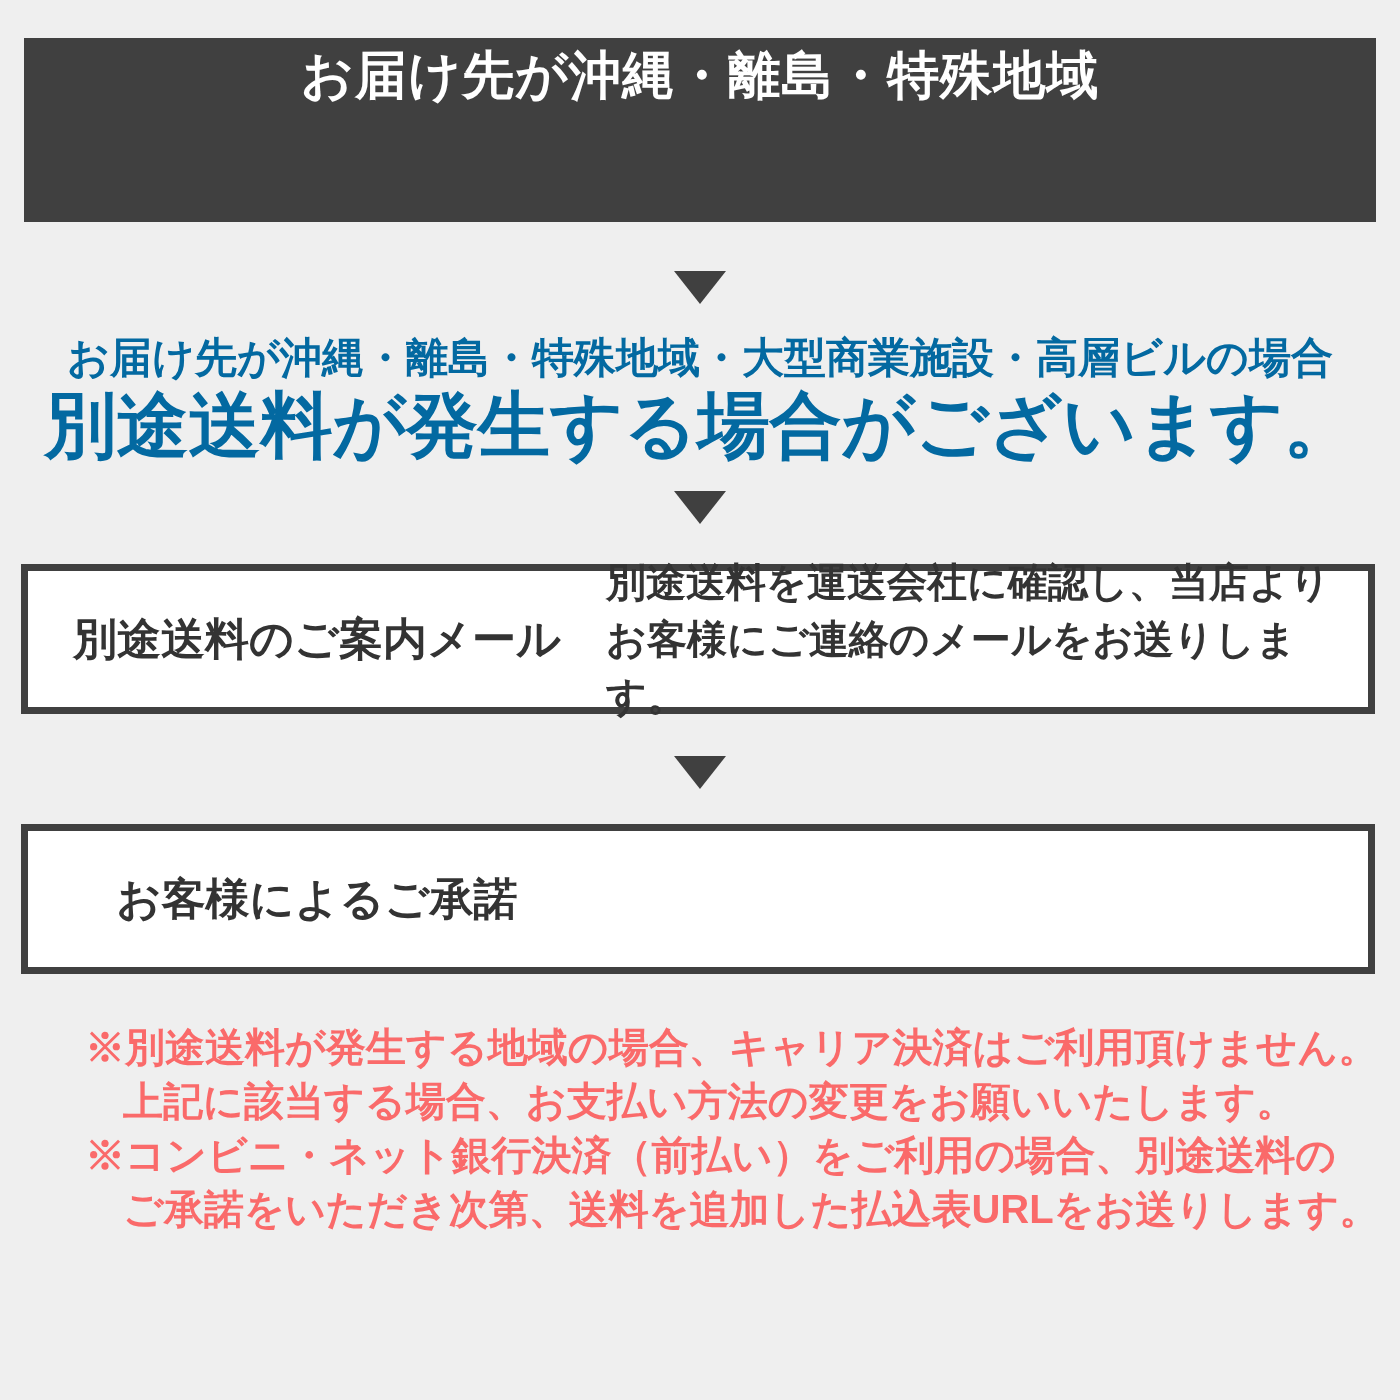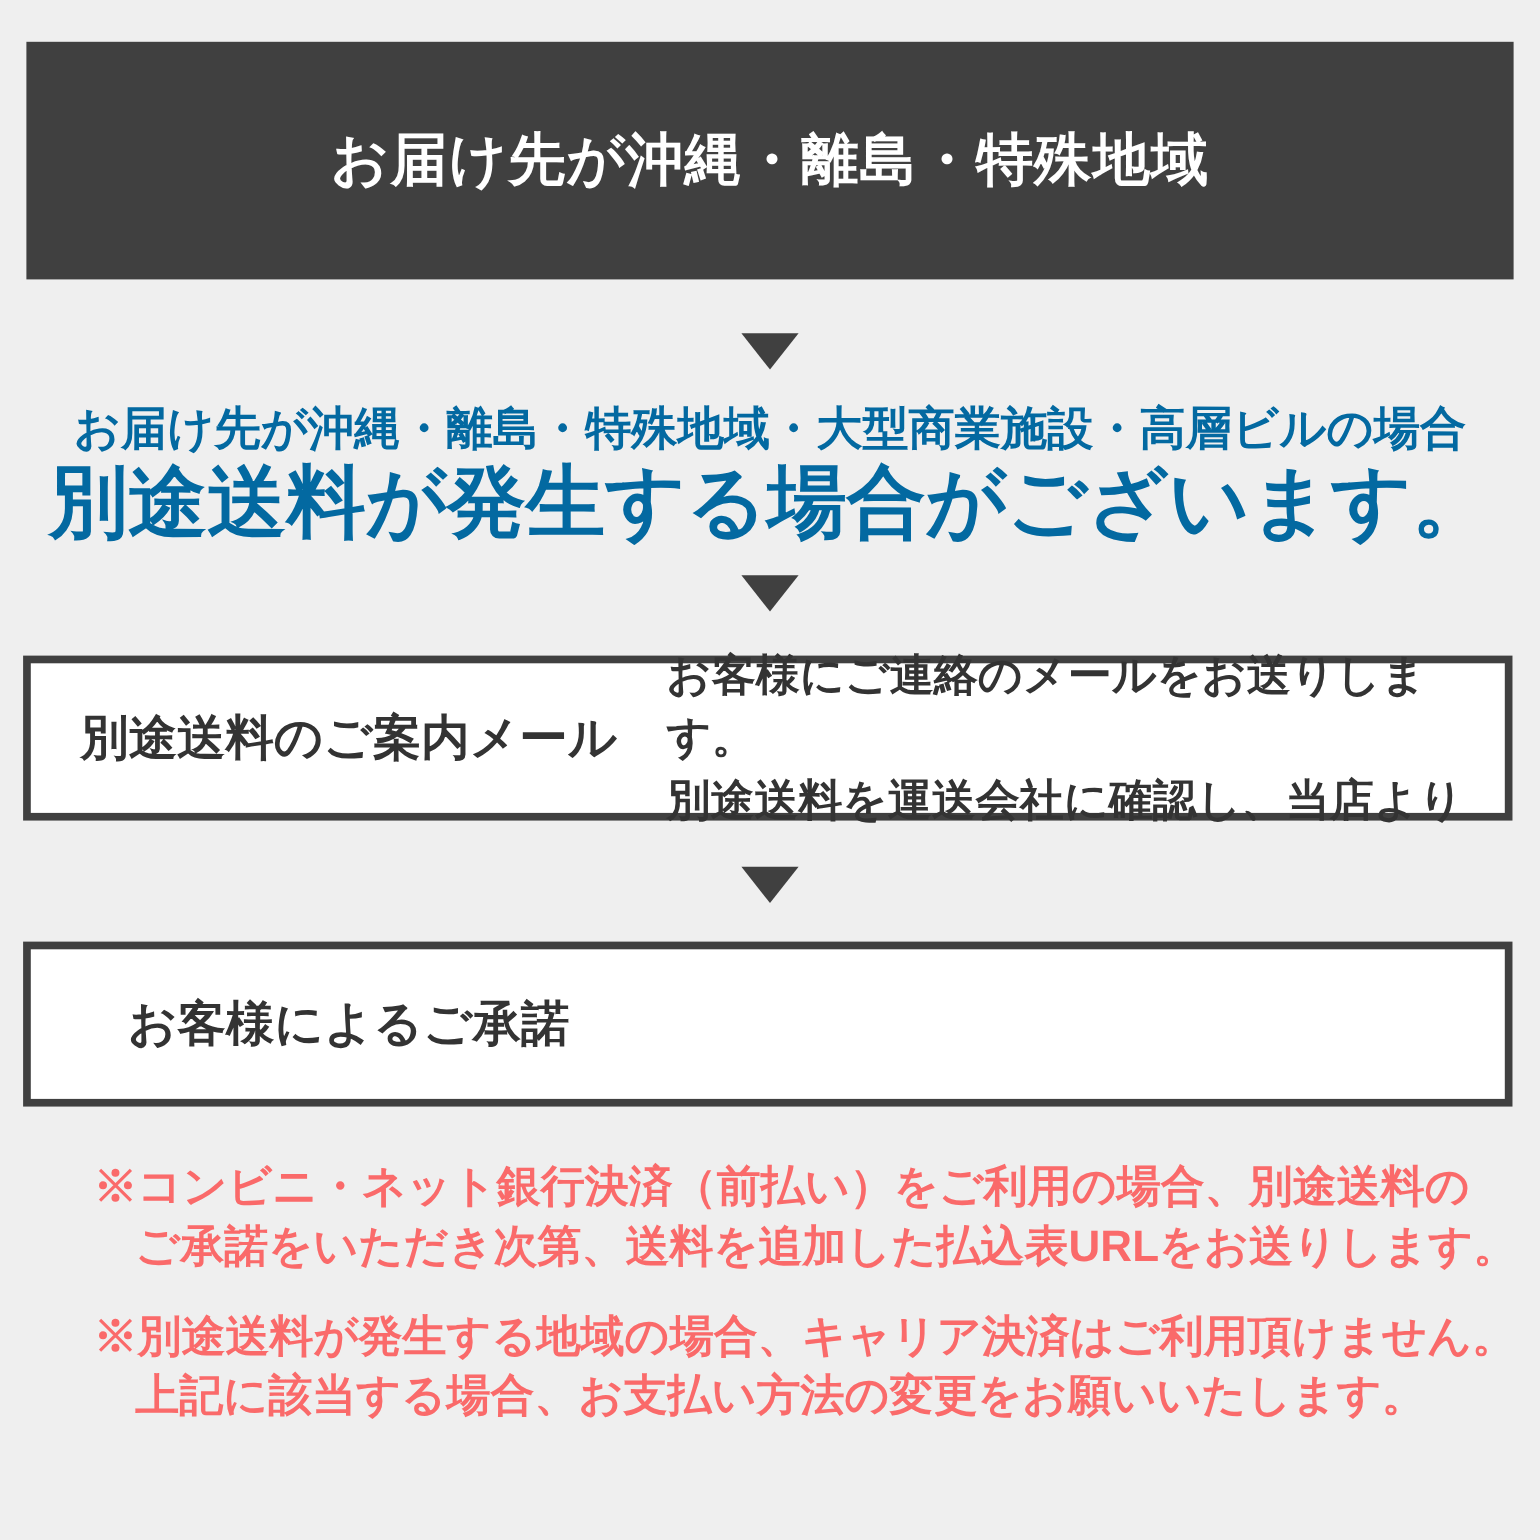--- a/index.html
+++ b/index.html
@@ -9,27 +9,27 @@
     height: 1400px;
     background: #efefef;
     box-sizing: border-box;
     padding-top: 38px;
     overflow: hidden;
     font-family: "Liberation Sans", sans-serif;
     font-weight: bold;
   }
   .header-banner {
     width: 1352px;
-    height: 216px;
+    height: 184px;
     margin: 0 auto;
     background: #404040;
     color: #ffffff;
     display: flex;
     flex-direction: column;
-    justify-content: center;
+    justify-content: space-between;
     text-align: center;
     font-size: 52px;
     line-height: 74px;
     letter-spacing: 1px;
   }
   .arrow {
     width: 0;
     height: 0;
     border-left: 26px solid transparent;
     border-right: 26px solid transparent;
@@ -87,35 +87,35 @@
   <div class="headline">
     <div class="headline-l1">お届け先が沖縄・離島・特殊地域・大型商業施設・高層ビルの場合</div>
     <div class="headline-l2">別途送料が発生する場合がございます。</div>
   </div>
 
   <div class="arrow arrow-2"></div>
 
   <div class="step-box step-box-1">
     <div class="step-label">別途送料のご案内メール</div>
     <div class="step-body">
+      <div>別途送料を運送会社に確認し、当店より</div>
       <div>お客様にご連絡のメールをお送りします。</div>
-      <div>別途送料を運送会社に確認し、当店より</div>
     </div>
   </div>
 
   <div class="arrow arrow-3"></div>
 
   <div class="step-box step-box-2">
     <div class="step-label">お客様によるご承諾</div>
   </div>
 
   <div class="notes">
+    <div class="note note-2">
+      <div class="note-l1">※別途送料が発生する地域の場合、キャリア決済はご利用頂けません。</div>
+      <div class="note-l2">上記に該当する場合、お支払い方法の変更をお願いいたします。</div>
+    </div>
     <div class="note note-1">
       <div class="note-l1">※コンビニ・ネット銀行決済（前払い）をご利用の場合、別途送料の</div>
       <div class="note-l2">ご承諾をいただき次第、送料を追加した払込表URLをお送りします。</div>
-    </div>
-    <div class="note note-2">
-      <div class="note-l1">※別途送料が発生する地域の場合、キャリア決済はご利用頂けません。</div>
-      <div class="note-l2">上記に該当する場合、お支払い方法の変更をお願いいたします。</div>
     </div>
   </div>
 
 </div>
 
 </body></html>

